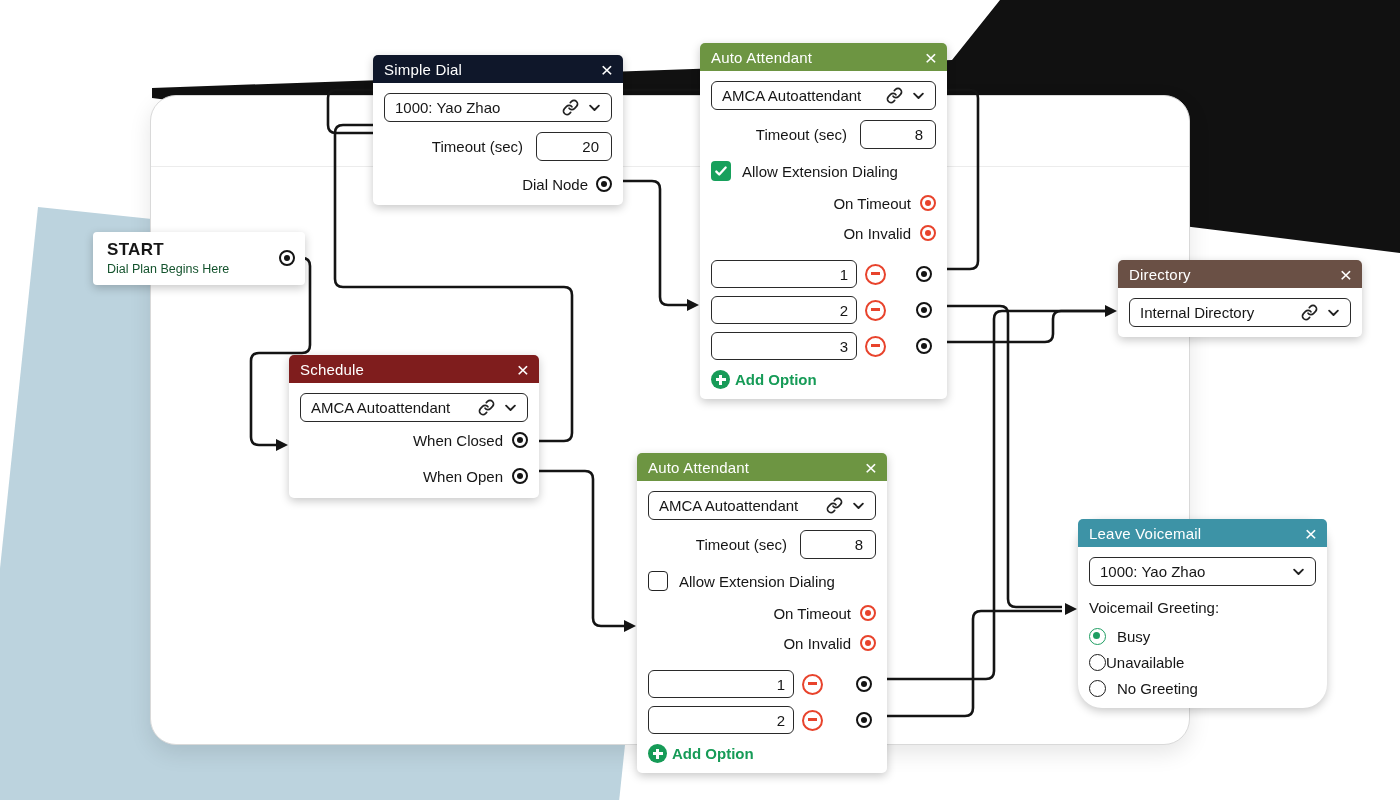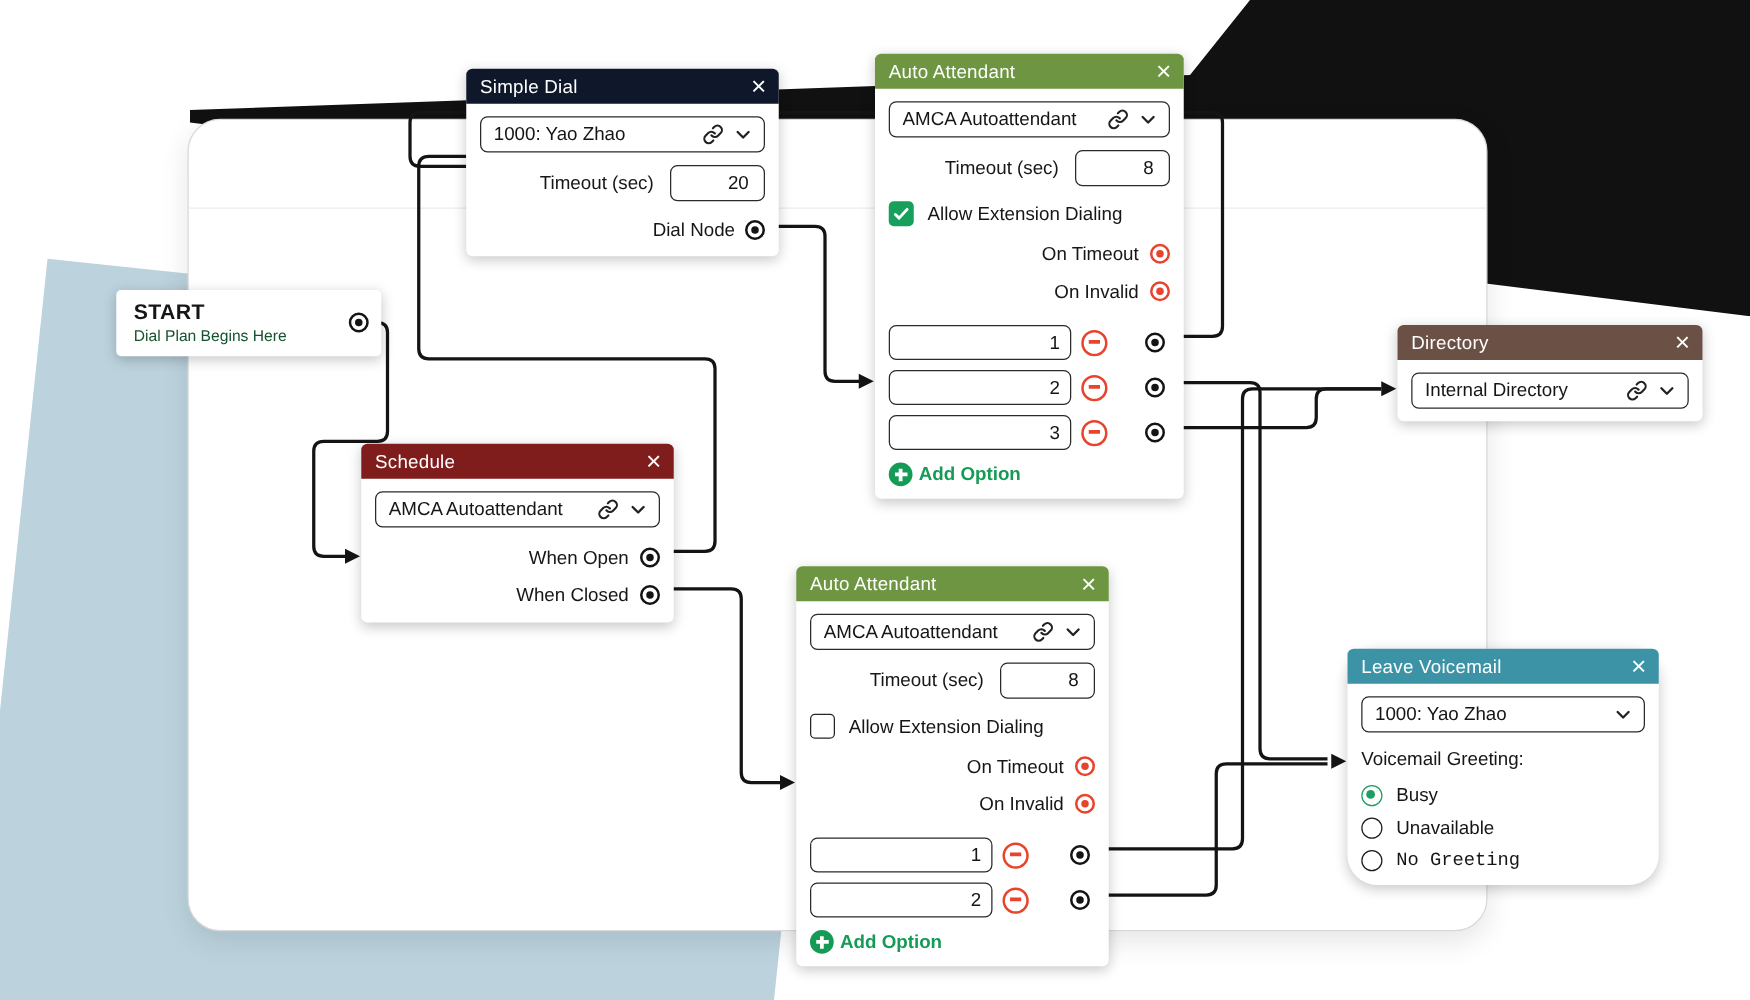--- a/index.html
+++ b/index.html
@@ -239,26 +239,26 @@
               <path d="M10 13a5 5 0 0 0 7.54.54l3-3a5 5 0 0 0-7.07-7.07l-1.72 1.71"></path>
               <path d="M14 11a5 5 0 0 0-7.54-.54l-3 3a5 5 0 0 0 7.07 7.07l1.71-1.71"></path>
             </svg>
         </span>
         <span class="icon">
           <svg width="15" height="15" viewBox="0 0 24 24" fill="none" stroke="#222" stroke-width="3" stroke-linecap="round" stroke-linejoin="round">
               <path d="M5 9l7 7 7-7"></path>
             </svg>
         </span>
       </div>
+      <div class="row right out-row">
+        <span class="lbl">When Closed</span>
+        <span class="port"></span>
+      </div>
       <div class="row right out-row" style="margin-top:12px;">
         <span class="lbl">When Open</span>
-        <span class="port"></span>
-      </div>
-      <div class="row right out-row">
-        <span class="lbl">When Closed</span>
         <span class="port"></span>
       </div>
     </div>
   </div>
 
   <div class="card aa-bottom">
     <div class="card-header hdr-green">
       <span class="card-title">Auto Attendant</span>
       <span class="close-btn">×</span>
     </div>
@@ -345,24 +345,24 @@
           <svg width="15" height="15" viewBox="0 0 24 24" fill="none" stroke="#222" stroke-width="3" stroke-linecap="round" stroke-linejoin="round">
               <path d="M5 9l7 7 7-7"></path>
             </svg>
         </span>
       </div>
       <div class="lbl" style="margin-top:13px;">Voicemail Greeting:</div>
       <div class="row" style="margin-top:10px; gap:11px; height:20px;">
         <span class="radio selected"></span>
         <span class="lbl">Busy</span>
       </div>
-      <div class="row" style="margin-top:6px; gap:11px; height:20px;text-align:center;">
+      <div class="row" style="margin-top:6px; height:20px;text-align:center;">
         <span class="radio"></span>
         <span class="lbl">Unavailable</span>
       </div>
-      <div class="row" style="margin-top:6px; gap:11px; height:20px;font-family:Liberation Mono, monospace;">
+      <div class="row" style="margin-top:6px; gap:11px; height:20px;">
         <span class="radio"></span>
         <span class="lbl">No Greeting</span>
       </div>
     </div>
   </div>
 
 </div>
 
 </body></html>

